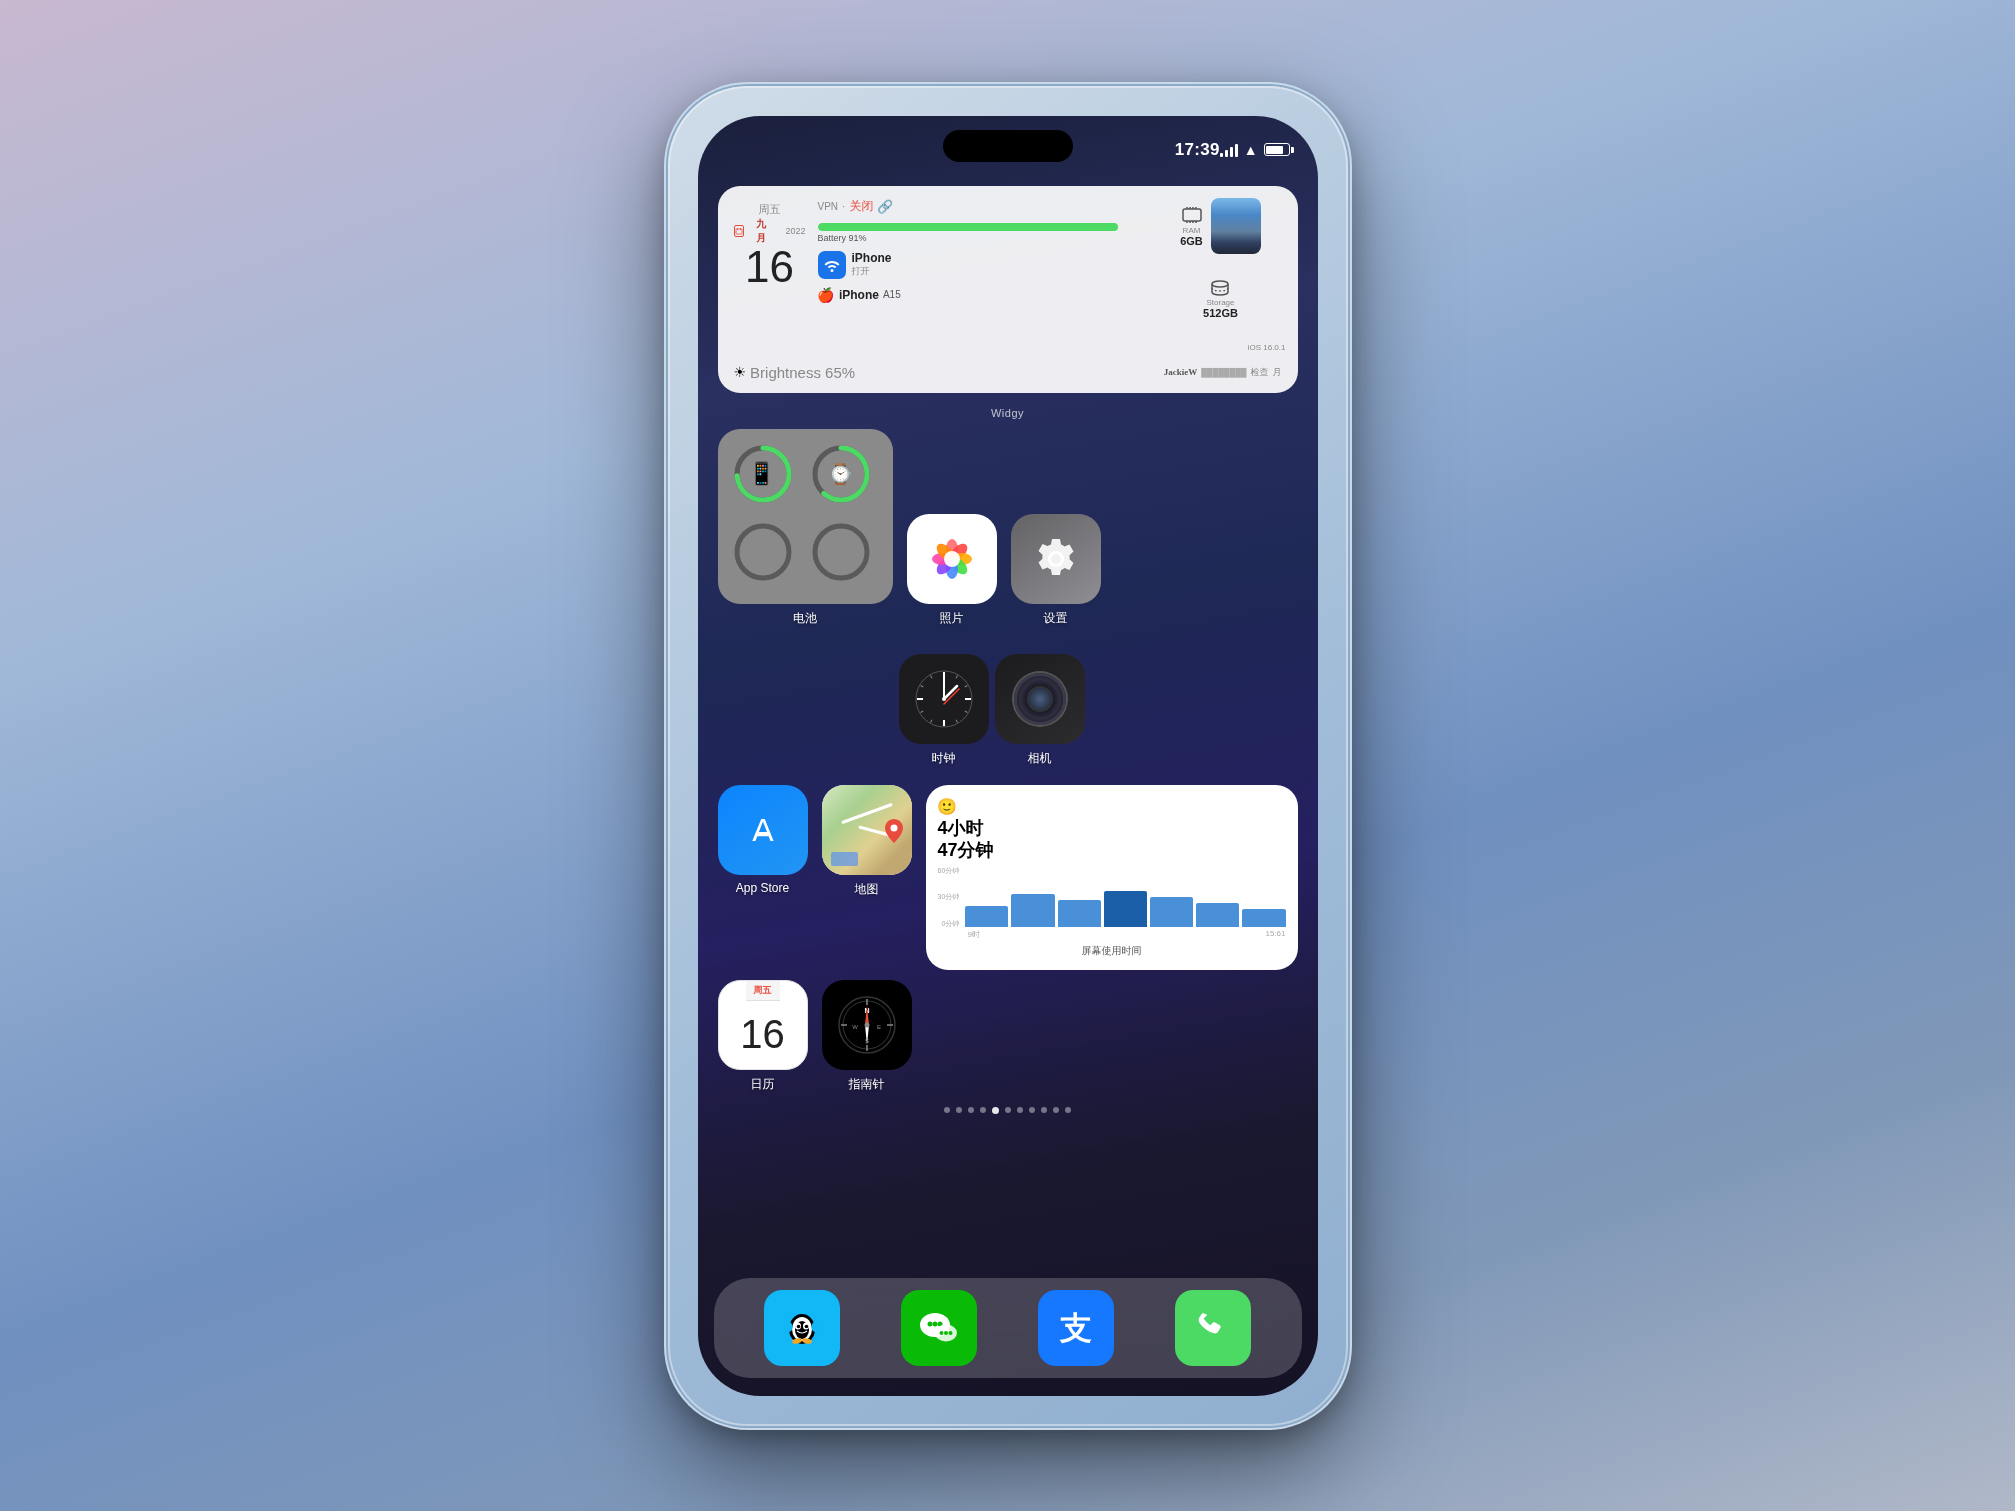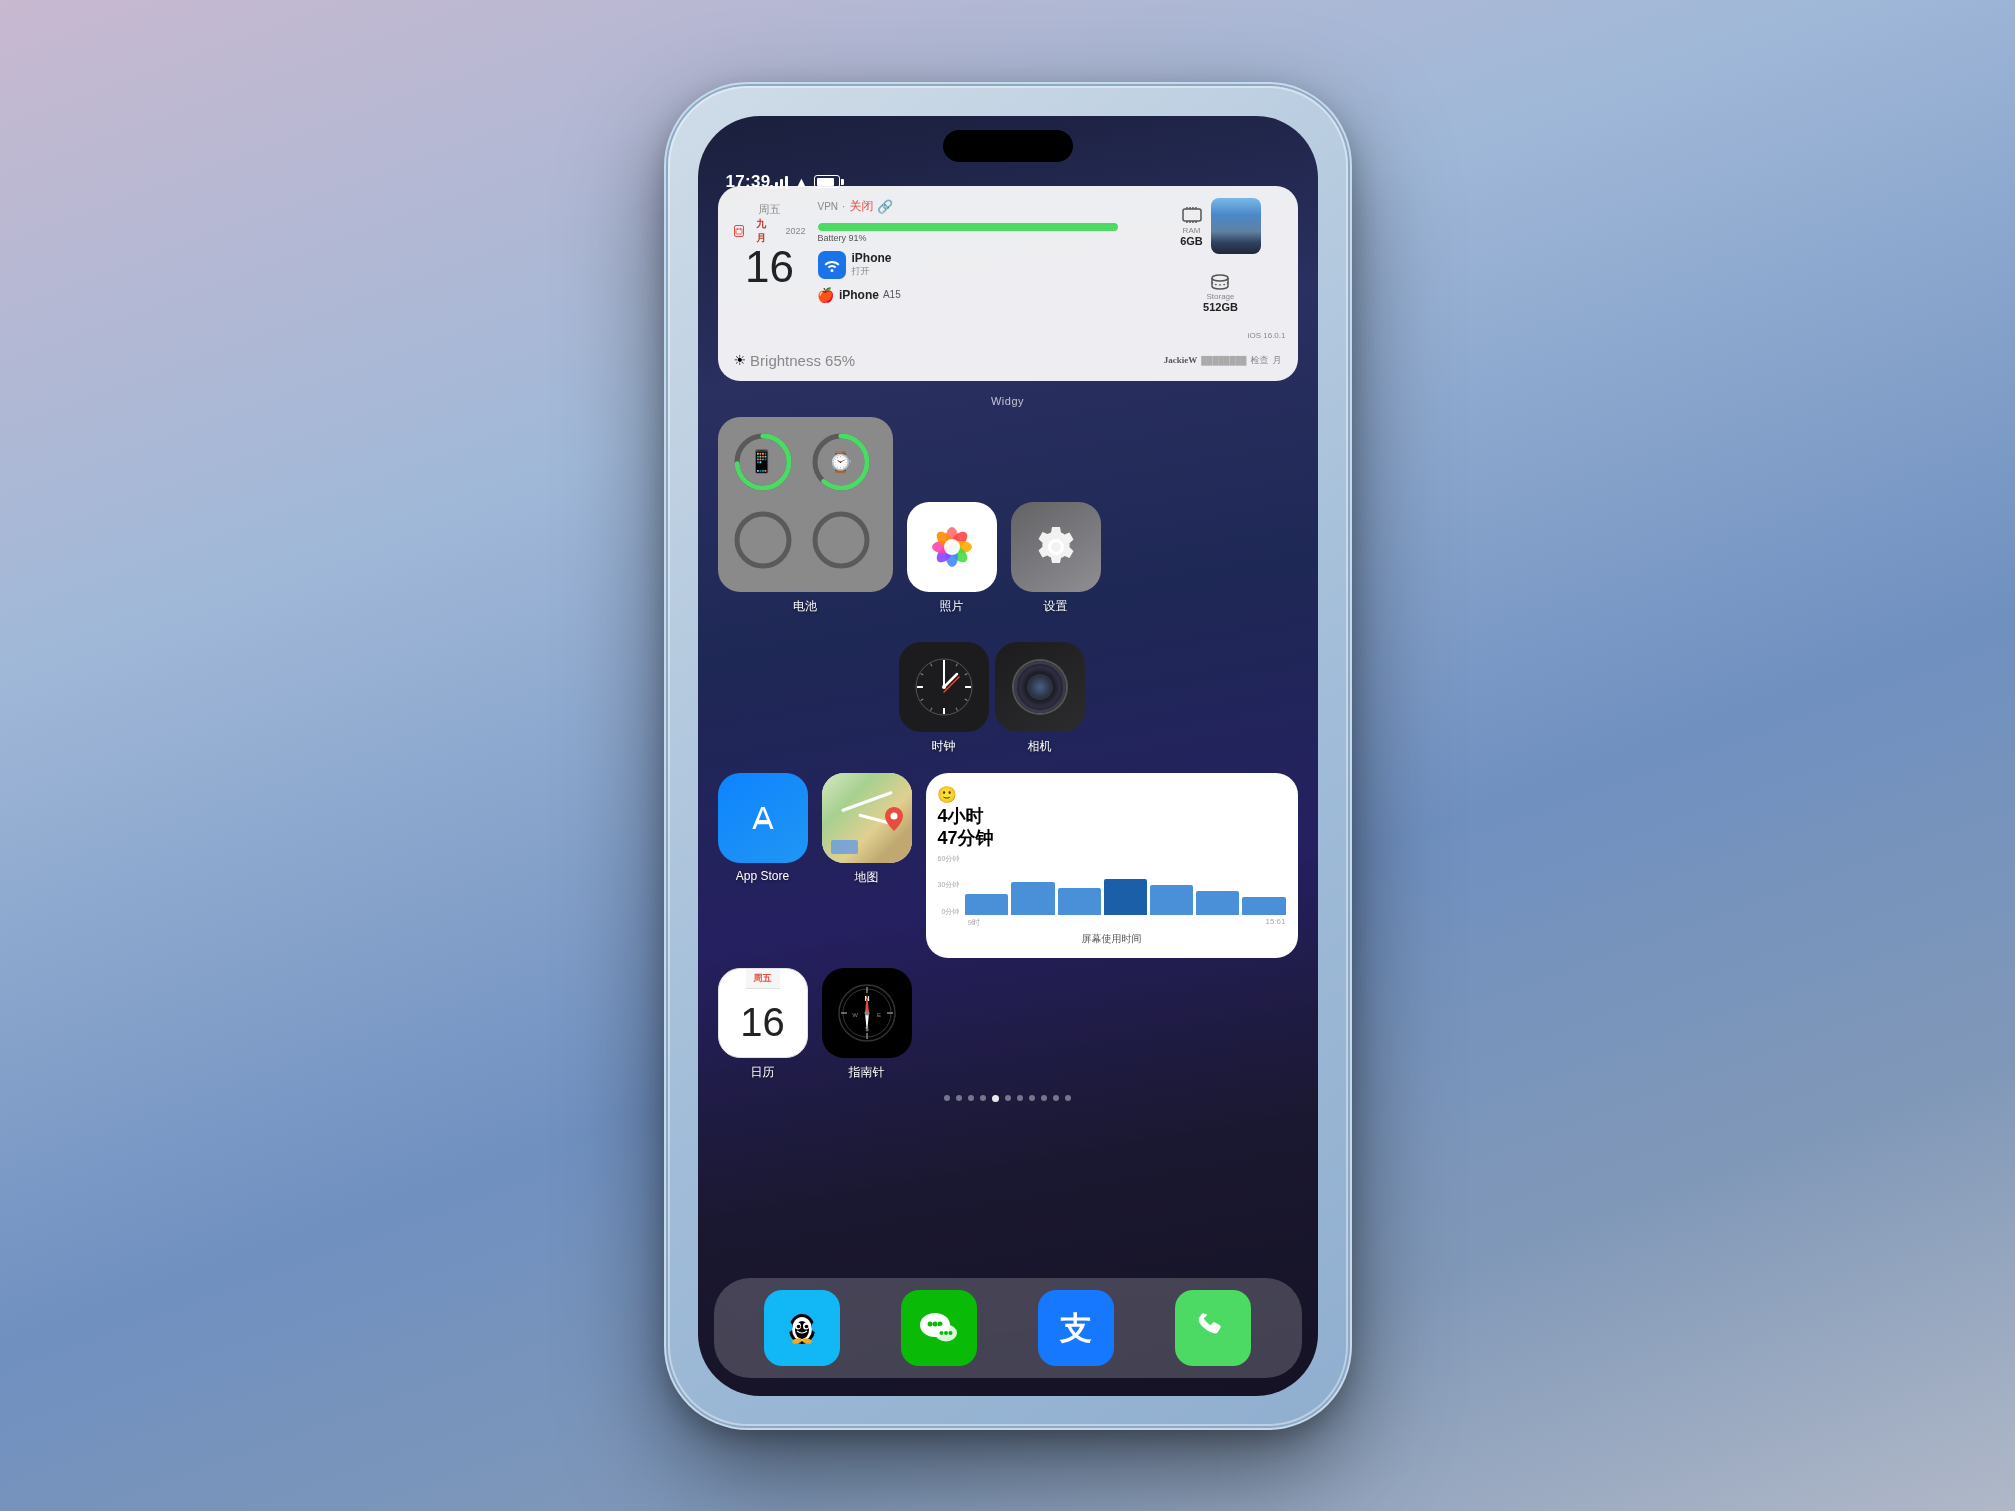--- a/index.html
+++ b/index.html
@@ -57,24 +57,23 @@
 
     
     .status-bar {
       position: absolute;
       top: 0;
       left: 0;
       right: 0;
       height: 58px;
       display: flex;
       align-items: center;
-      justify-content: flex-start;
+      justify-content: flex-end;
       padding: 10px 28px 0;
       z-index: 9;
-      margin-top: 32px;
     }
     .status-time {
       color: #fff;
       font-size: 17px;
       font-weight: 600;
       letter-spacing: 0.3px;
     }
     .status-icons {
       display: flex;
       align-items: center;
@@ -406,21 +405,21 @@
               </div>
             </div>
 
             <div style="display:flex;align-items:center;gap:4px;">
               <span style="font-size:14px;color:#555;">🍎</span>
               <span style="font-size:12px;font-weight:600;color:#222;">iPhone</span>
               <span style="font-size:10px;color:#555;">A15</span>
             </div>
           </div>
 
-          <div style="display:flex;flex-direction:column;gap:18px;align-items:center;">
+          <div style="display:flex;flex-direction:column;gap:24px;align-items:center;">
             <div style="display:flex;gap:8px;align-items:center;">
 
               <div style="display:flex;flex-direction:column;align-items:center;">
                 <svg width="22" height="22" viewBox="0 0 22 22">
                   <rect x="2" y="5" width="18" height="12" rx="2" fill="none" stroke="#555" stroke-width="1.5"></rect>
                   <line x1="6" y1="5" x2="6" y2="3" stroke="#555" stroke-width="1.5"></line>
                   <line x1="9" y1="5" x2="9" y2="3" stroke="#555" stroke-width="1.5"></line>
                   <line x1="12" y1="5" x2="12" y2="3" stroke="#555" stroke-width="1.5"></line>
                   <line x1="15" y1="5" x2="15" y2="3" stroke="#555" stroke-width="1.5"></line>
                   <line x1="6" y1="17" x2="6" y2="19" stroke="#555" stroke-width="1.5"></line>

